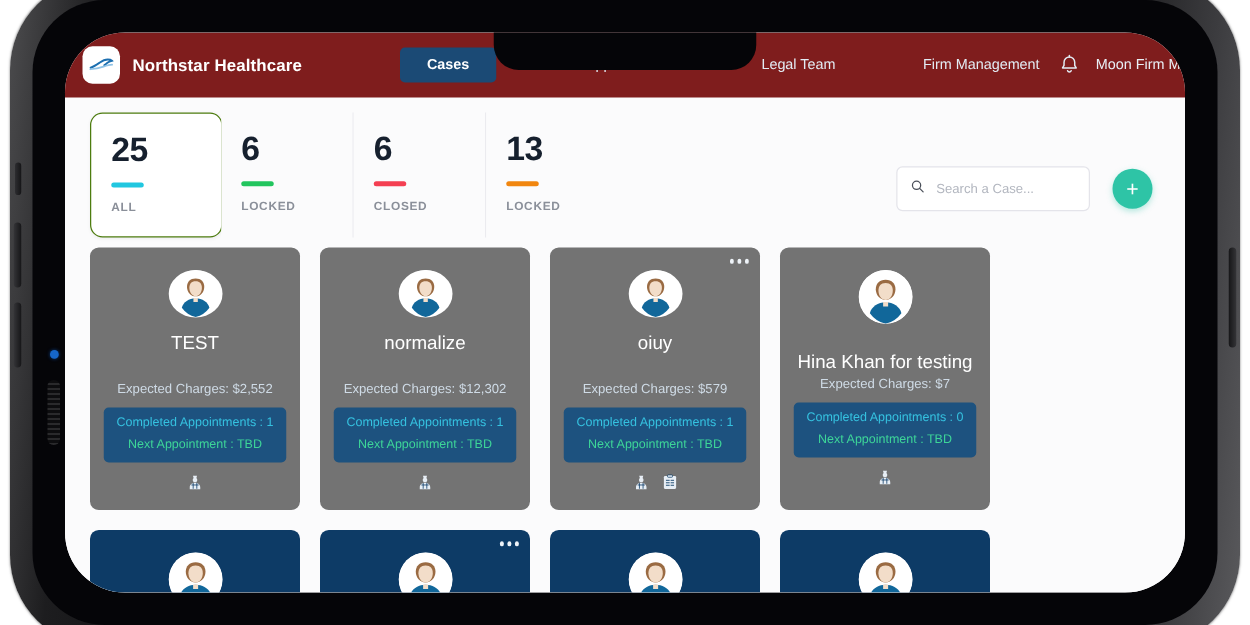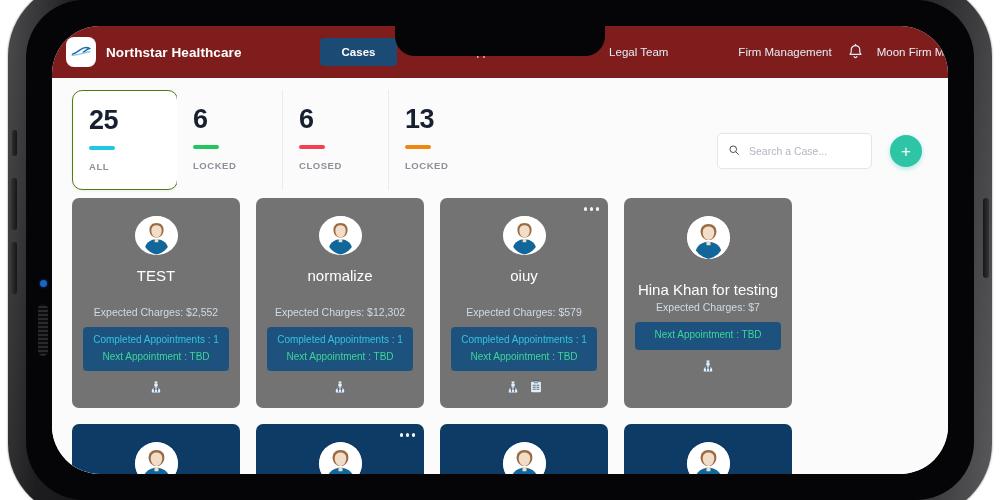--- a/index.html
+++ b/index.html
@@ -452,20 +452,21 @@
             <svg class="avatar case-avatar" width="43" height="43" viewBox="0 0 60 60" aria-hidden="true">
               <circle cx="30" cy="30" r="30" fill="#ffffff"></circle>
               <path d="M30 11c-7 0-11 4.4-11 10.6 0 6.3 4.6 12 11 12s11-5.7 11-12C41 15.4 37 11 30 11z" fill="#9a6b43"></path>
               <path d="M30 14.5c-5.4 0-8 3.2-8 8.6 0 5.6 3.6 10.4 8 10.4s8-4.8 8-10.4c0-5.4-2.6-8.6-8-8.6z" fill="#f2ddc9"></path>
               <path d="M30 36c-8.4 0-16 5-17.6 12.2A30 30 0 0 0 30 60a30 30 0 0 0 17.6-11.8C46 41 38.4 36 30 36z" fill="#11679a"></path>
               <path d="M27.2 35.6h5.6v5.2h-5.6z" fill="#f2ddc9"></path>
             </svg>
             <div class="case-title" style="margin-top:22px">Hina Khan for testing</div>
             <div class="case-charges" style="margin-top:3px">Expected Charges: $7</div>
             <div class="case-appts">
+              <span class="appt-completed">Completed Appointments : 0</span>
               <span class="appt-next">Next Appointment : TBD</span>
             </div>
             <div class="case-actions">
               <span class="case-action-icon">
                 <svg width="14" height="14" viewBox="0 0 24 24" aria-hidden="true">
                   <path d="M9.2 2.6h5.6l-.9 3.2H10.1z" fill="#e7eef5"></path>
                   <circle cx="12" cy="8.6" r="3.2" fill="#e7eef5"></circle>
                   <path d="M12 12.4c-4 0-7.2 2.6-7.2 6.2v2.8h14.4v-2.8c0-3.6-3.2-6.2-7.2-6.2z" fill="#e7eef5"></path>
                   <path d="M7 15.4h10M9.5 12.6v8M14.5 12.6v8" stroke="#0d3b66" stroke-width="1.1"></path>
                 </svg>

